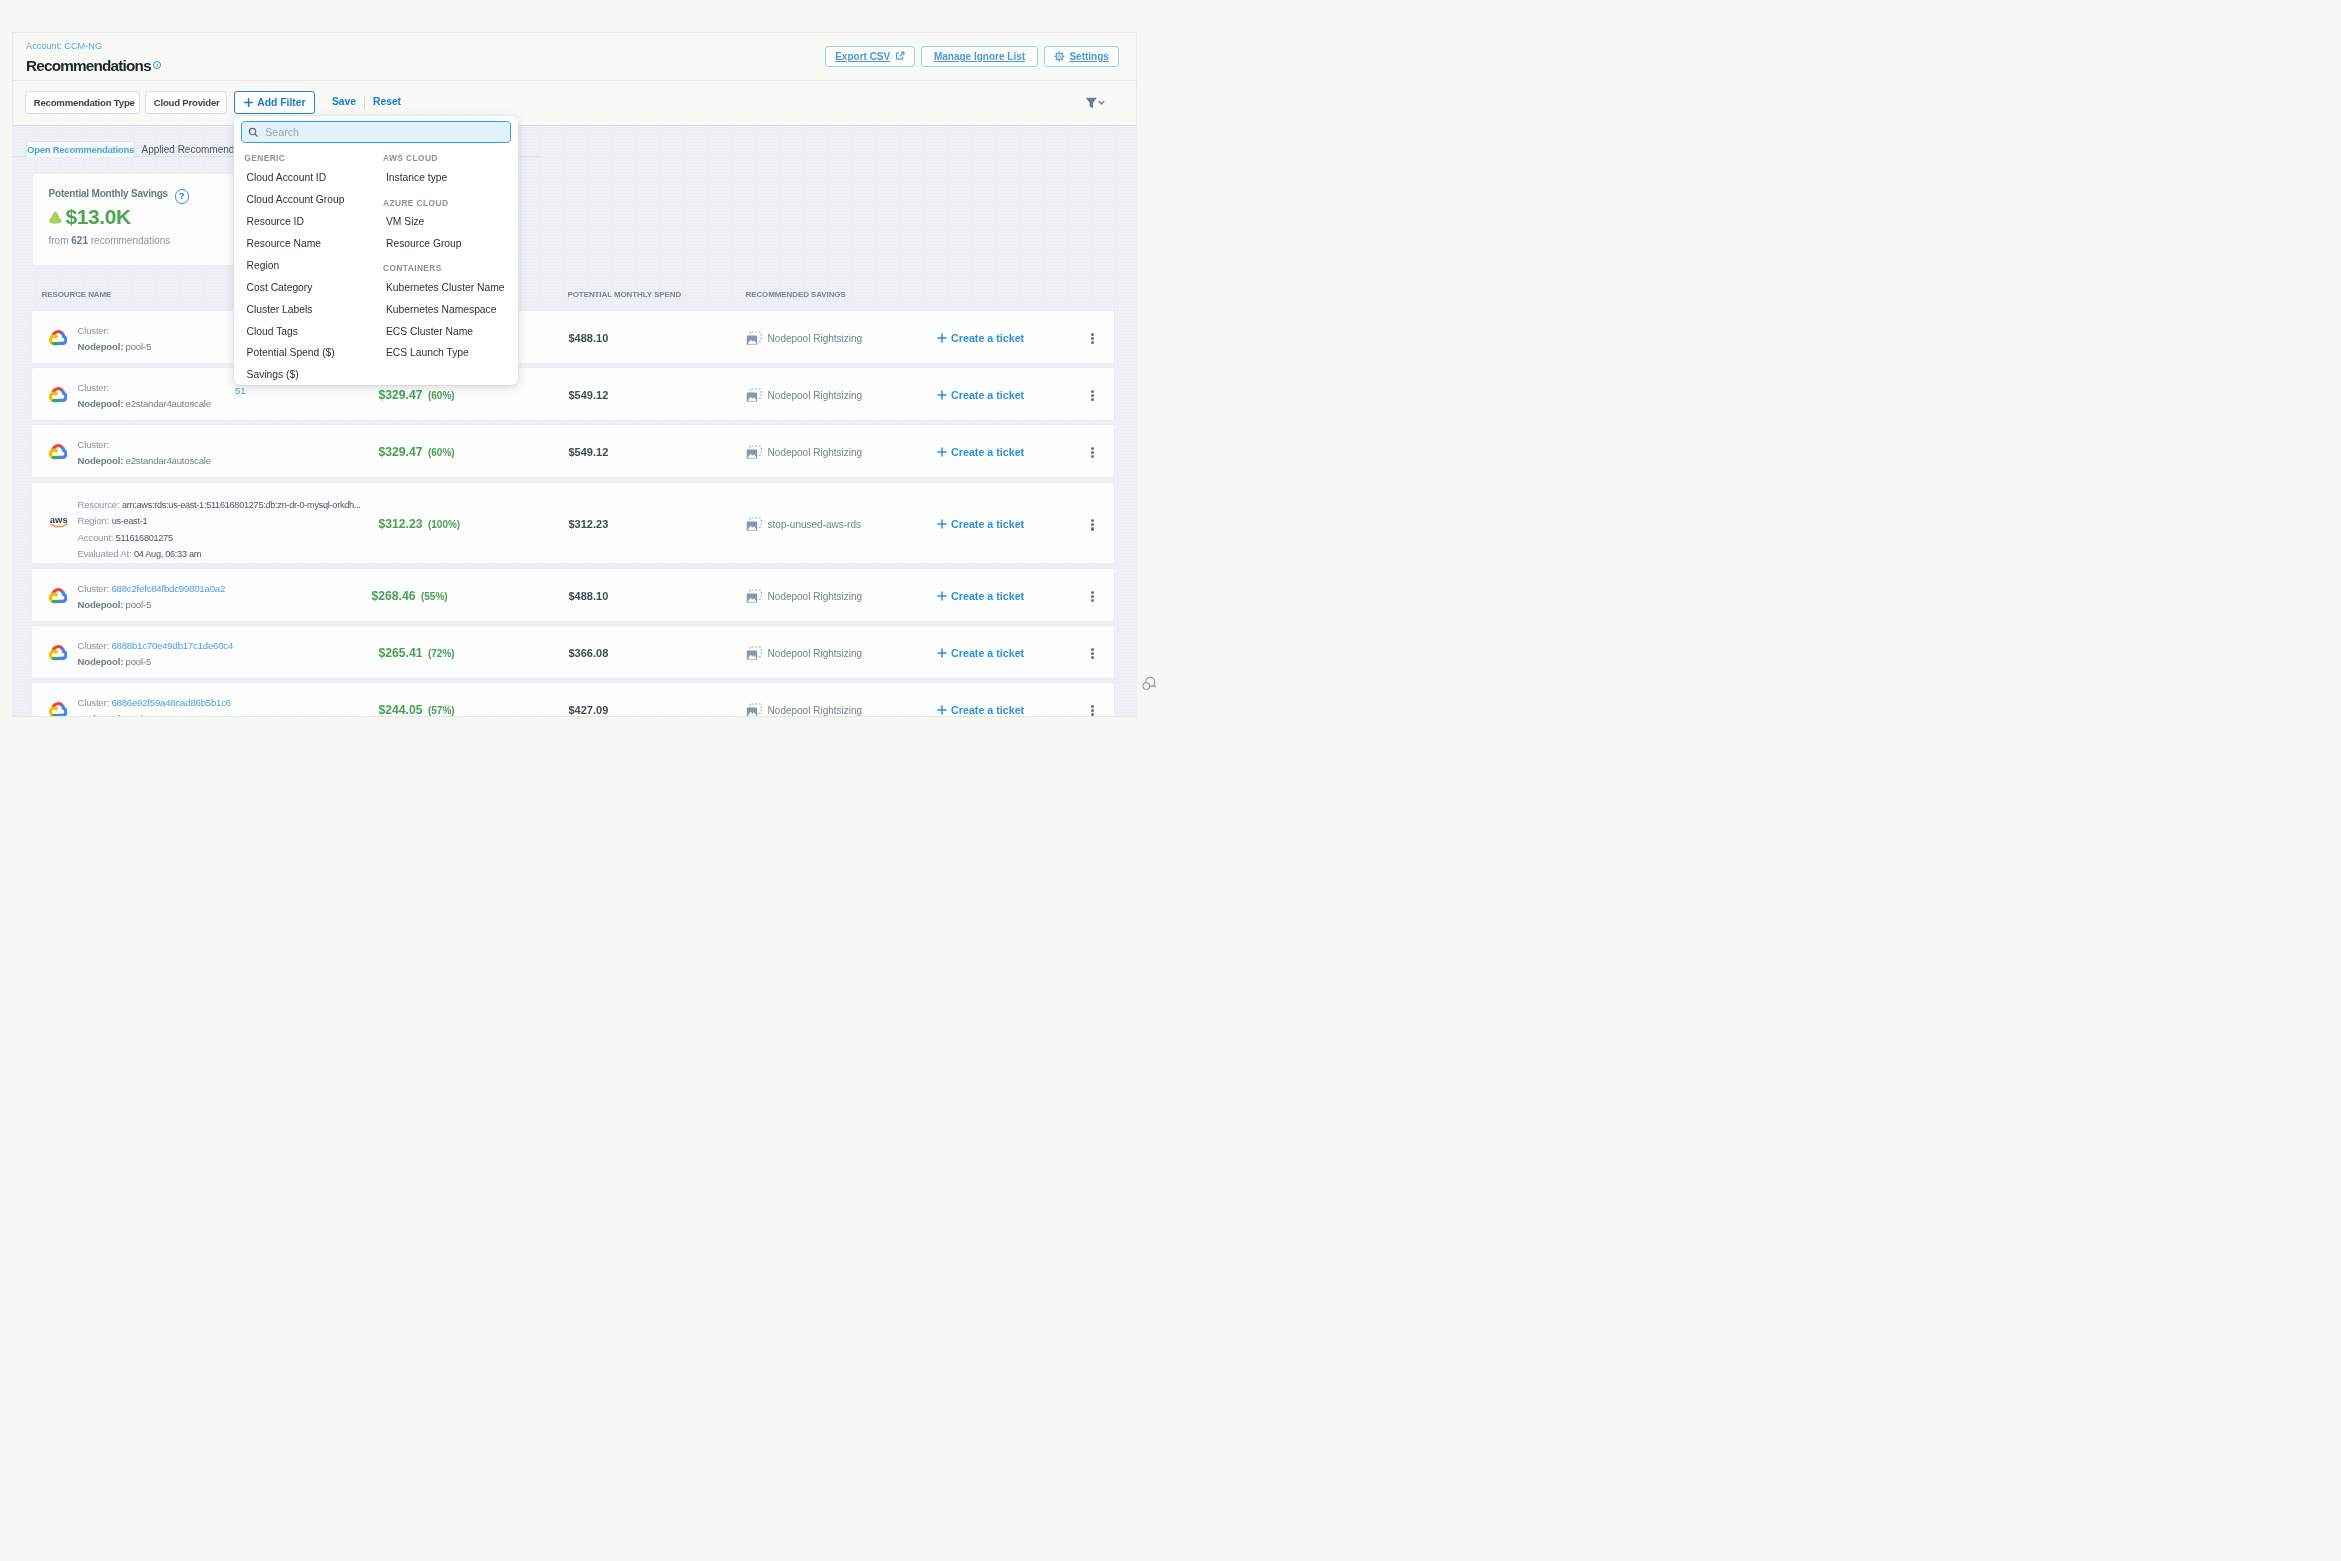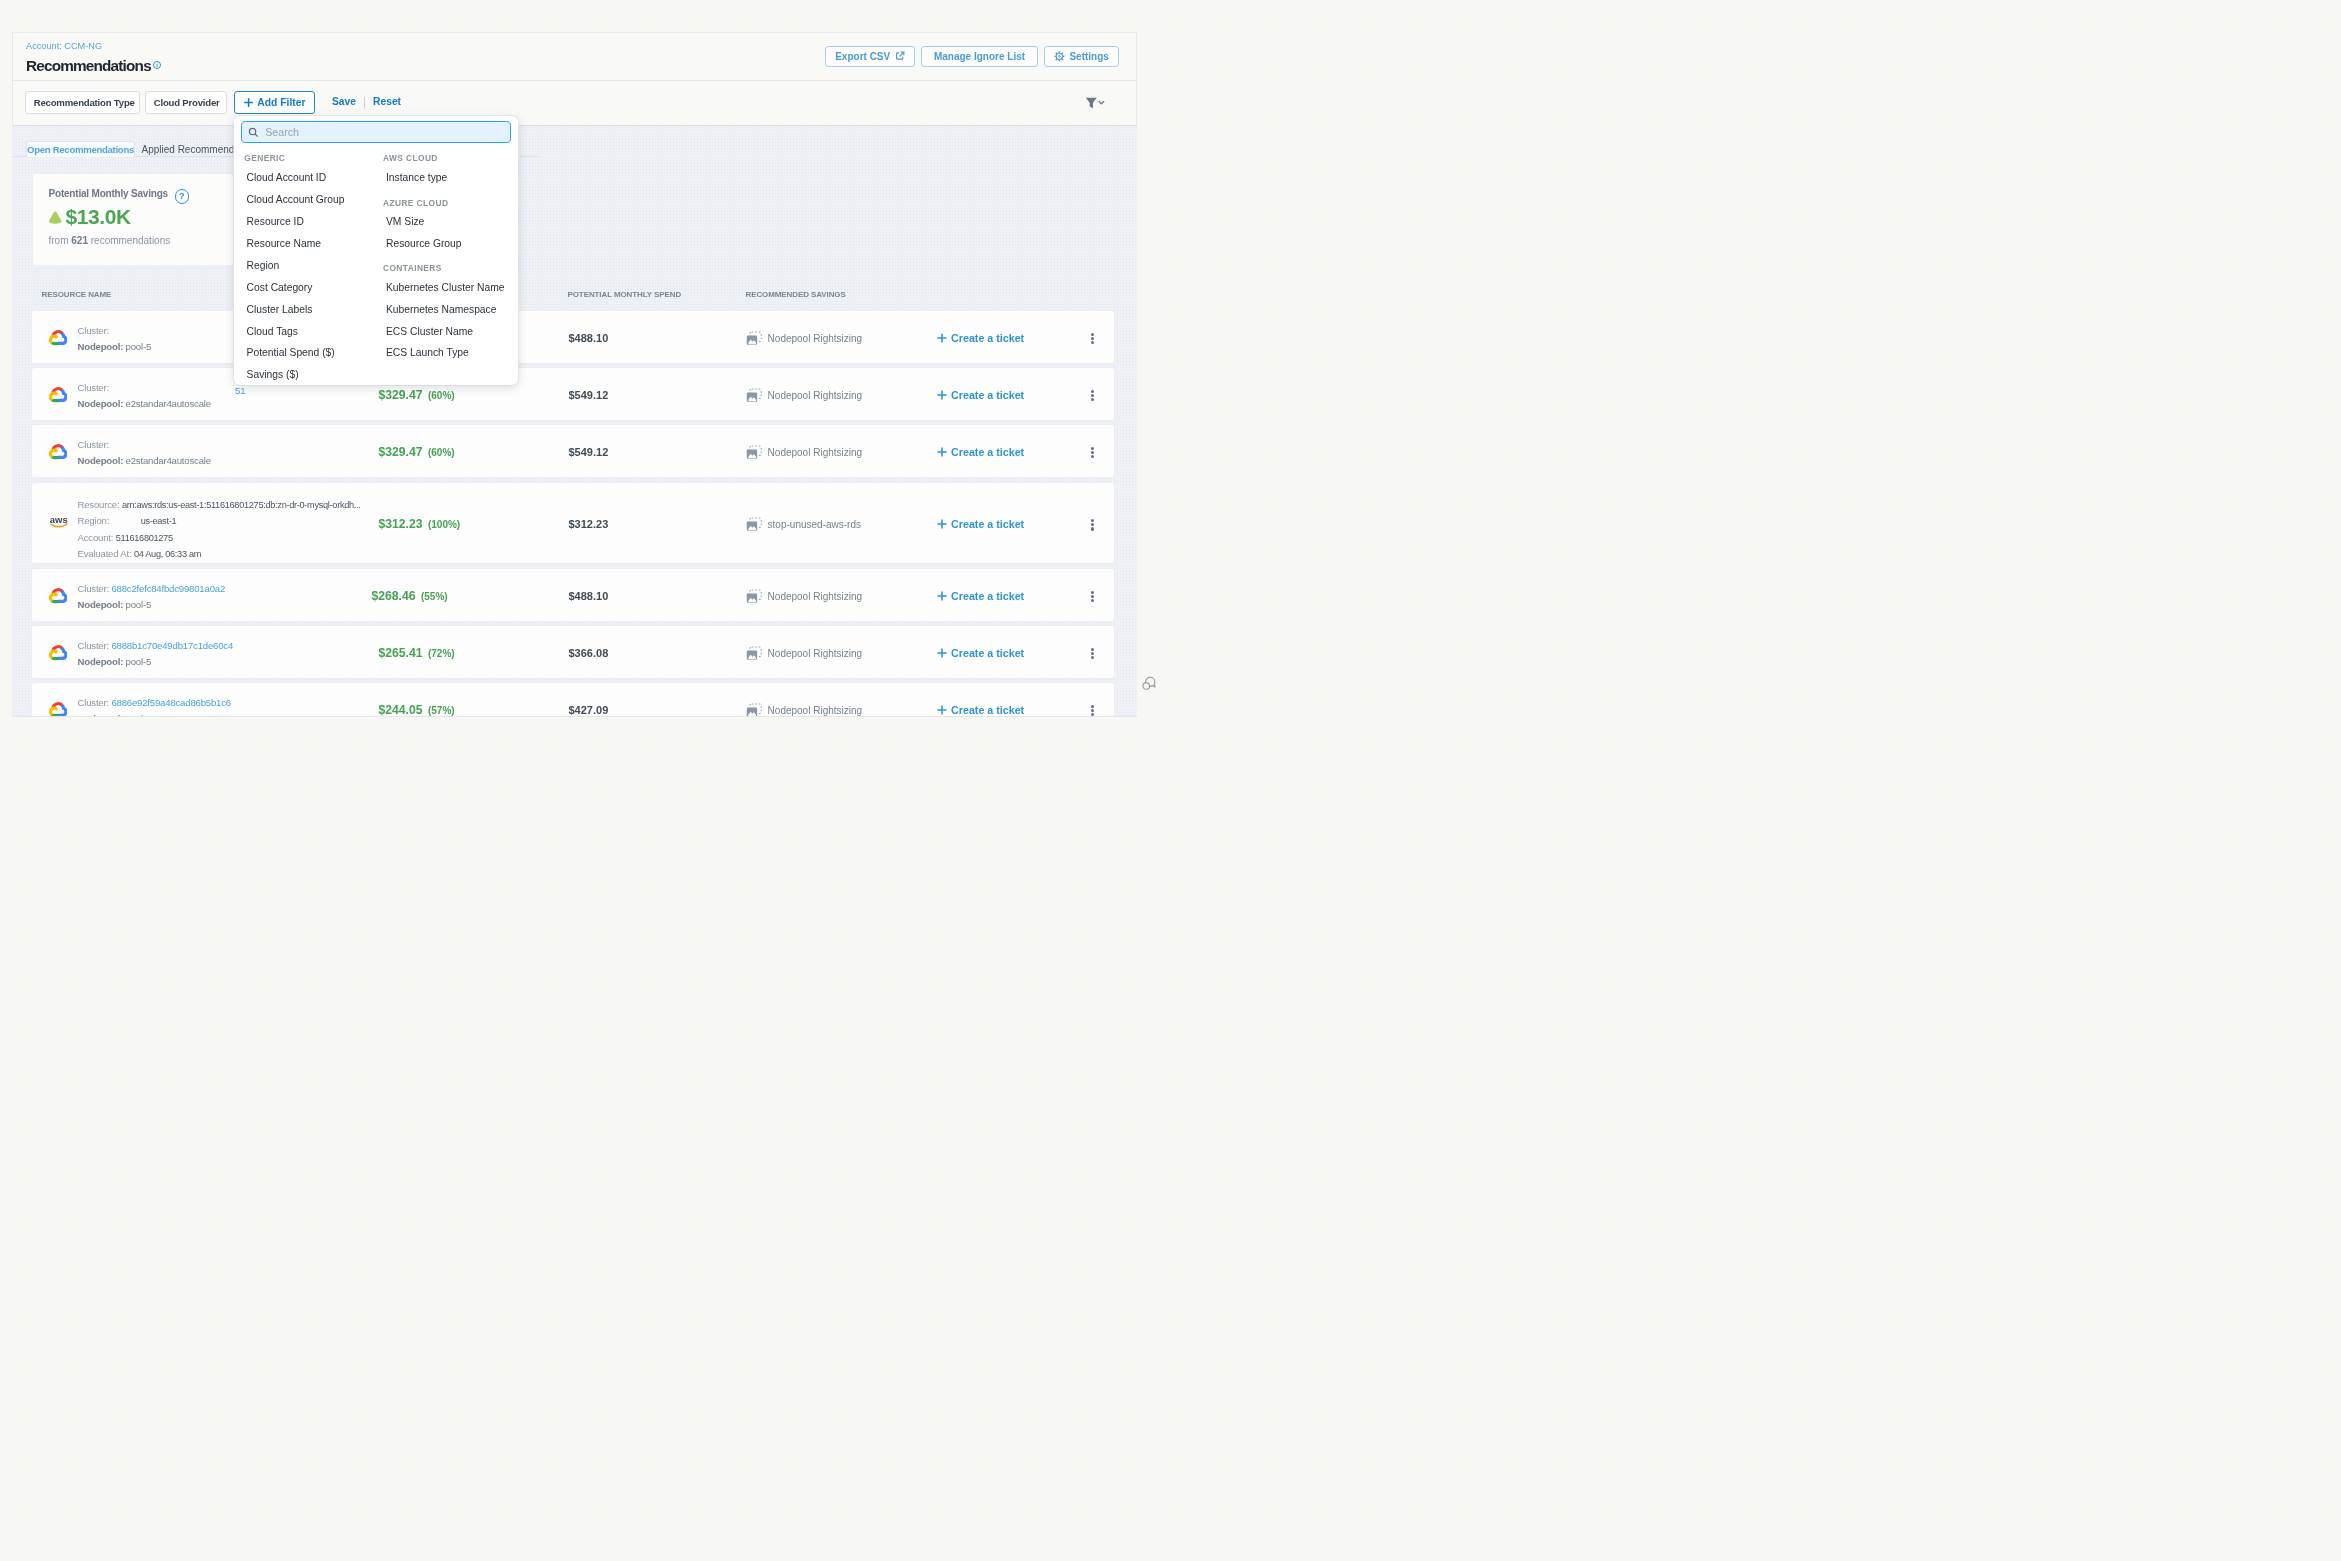--- a/index.html
+++ b/index.html
@@ -14,21 +14,21 @@
   .abs { position:absolute; }
   
   .panel { left:11.5px; top:32px; width:1125px; height:685px; border:0.8px solid #e7e9ec; background:rgba(255,255,255,.25); }
   .hdr-divider { left:11.5px; top:80px; width:1125px; height:0; border-top:0.8px solid #e4e6e9; }
   .acct { left:26px; top:41px; font-size:9.2px; color:#56a6db; }
   .title { left:26px; top:57px; font-size:15.3px; font-weight:bold; color:#22272e; letter-spacing:-0.8px; }
   .info-i { left:153px; top:61px; width:8.4px; height:8.4px; border:1px solid #2f93d2; border-radius:50%;
             color:#2f93d2; font-size:6.1px; font-weight:bold; text-align:center; line-height:6.5px; }
   .btn { position:absolute; top:46px; height:20.7px; border:0.8px solid #a7cdea; border-radius:3.1px;
          background:rgba(255,255,255,.55); color:#4b9ad3; font-size:10px; font-weight:bold;
-         display:flex; align-items:center; justify-content:center; gap:4.6px; }
+         display:flex; align-items:center; justify-content:center; gap:4.6px;text-decoration:underline; }
   
   .sel { position:absolute; top:91px; height:23px; background:#fff; border:0.8px solid #d9dde2; border-radius:3.1px;
          font-size:9.6px; font-weight:bold; color:#3a424c; display:flex; align-items:center; white-space:nowrap;
          justify-content:space-between; padding:0 6.9px 0 7.7px; letter-spacing:-0.2px; }
   .addfilter { left:234px; top:91px; width:81px; height:23px; border:1.5px solid #1f86cd; border-radius:3.1px;
          background:#fff; color:#157ac6; font-size:10.3px; font-weight:bold;
          display:flex; align-items:center; justify-content:center; gap:4.6px; }
   .tb-link { top:96px; font-size:10.3px; font-weight:bold; color:#157ac6; }
   .save-reset-div { left:364px; top:97px; width:0; height:12.2px; border-left:0.8px solid #ccd2d8; }
   
@@ -255,21 +255,21 @@
 <div class="row" style="top:356px; height:82px;">
   <div class="cell" style="left:17px; top:0; height:82px;">
         <svg width="21.4" height="15" viewBox="0 0 26 18" style="margin-top:-4.6px;">
           <text x="1" y="11" font-family="Liberation Sans" font-size="11.5" font-weight="bold" fill="#3b4551">aws</text>
           <path d="M2.5 12.5 C8 16.5, 16 16.5, 21.5 12" stroke="#f7981f" stroke-width="1.7" fill="none" stroke-linecap="round"></path>
           <path d="M21.8 14.2 L22.3 11.2 L19.4 11.9 Z" fill="#f7981f"></path>
         </svg>
       </div>
   <div style="position:absolute; left:46px; top:13.8px; line-height:16.5px; white-space:nowrap; font-size:9.2px; letter-spacing:-0.3px;">
 <span class="clu-label">Resource: </span><span style="color:#4a5560;">arn:aws:rds:us-east-1:511616801275:db:zn-dr-0-mysql-orkdh...</span><br>
-<span class="clu-label">Region: </span><span style="color:#4a5560;margin-left:29px;">us-east-1</span><br>
+<span class="clu-label">Region: </span><span style="color:#4a5560;">us-east-1</span><br>
 <span class="clu-label">Account: </span><span style="color:#4a5560;">511616801275</span><br>
 <span class="clu-label">Evaluated At: </span><span style="color:#4a5560;">04 Aug, 06:33 am</span></div>
   <div class="cell" style="left:347px; top:0; height:82px;">
         <span class="sav">$312.23<small>(100%)</small></span>
       </div>
   <div class="cell" style="left:537px; top:0; height:82px;">
         <span class="spend">$312.23</span>
       </div>
   <div class="cell" style="left:714px; top:0; height:82px;">
         <svg width="16" height="14.5" viewBox="0 0 21 19" fill="none">

